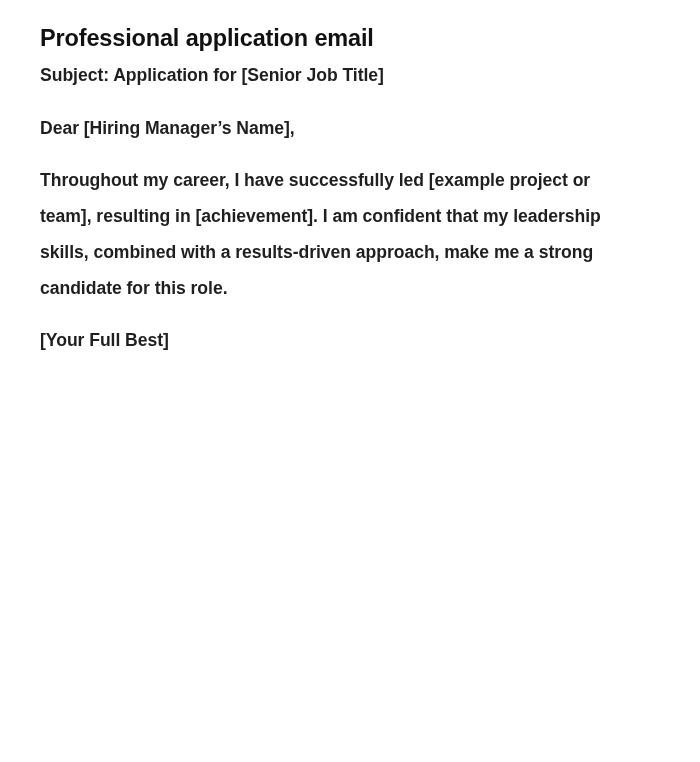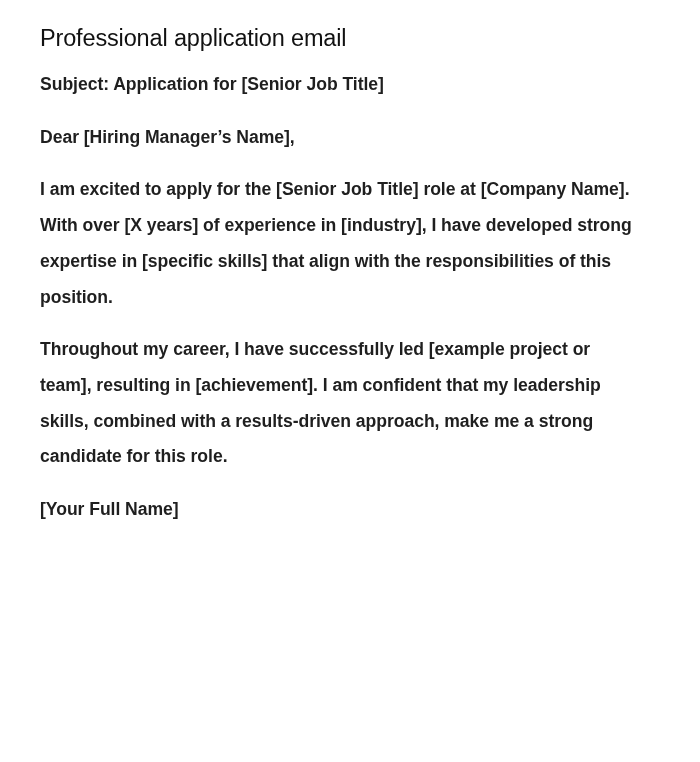--- a/index.html
+++ b/index.html
@@ -18,25 +18,25 @@
   }
   .page {
     box-sizing: border-box;
     width: 700px;
     height: 762px;
     background: #ffffff;
     padding: 22px 60px 0 40px;
   }
   .doc-title {
     font-size: 23.5px;
-    font-weight: normal;
+    font-weight: bold;
     line-height: 32px;
     letter-spacing: -0.15px;
     color: #111111;
-    margin: 0 0 13px 0;
+    margin: 0 0 4px 0;
     white-space: nowrap;
   }
   .para {
     font-size: 17.6px;
     font-weight: bold;
     line-height: 35.7px;
     color: #1f1f1f;
     margin: 0 0 17px 0;
     max-width: 604px;
     letter-spacing: -0.05px;
@@ -49,21 +49,20 @@
 <body>
 
 <div class="page">
 
   <h1 class="doc-title">Professional application email</h1>
 
   <p class="para">Subject: Application for [Senior Job Title]</p>
 
   <p class="para">Dear [Hiring Manager’s Name],</p>
 
-  <p class="para">I am excited to apply for the [Senior Job Title] role at [Company Name]. With over [X years] of experience in [industry], I have developed strong expertise in [specific skills] that align with the responsibilities of this position.</p>
 
   <p class="para">Throughout my career, I have successfully led [example project or team], resulting in [achievement]. I am confident that my leadership skills, combined with a results-driven approach, make me a strong candidate for this role.</p>
 
 
 
-  <p class="para">[Your Full Name]</p>
+  <p class="para">[Your Full Best]</p>
 
 </div>
 
 </body></html>

